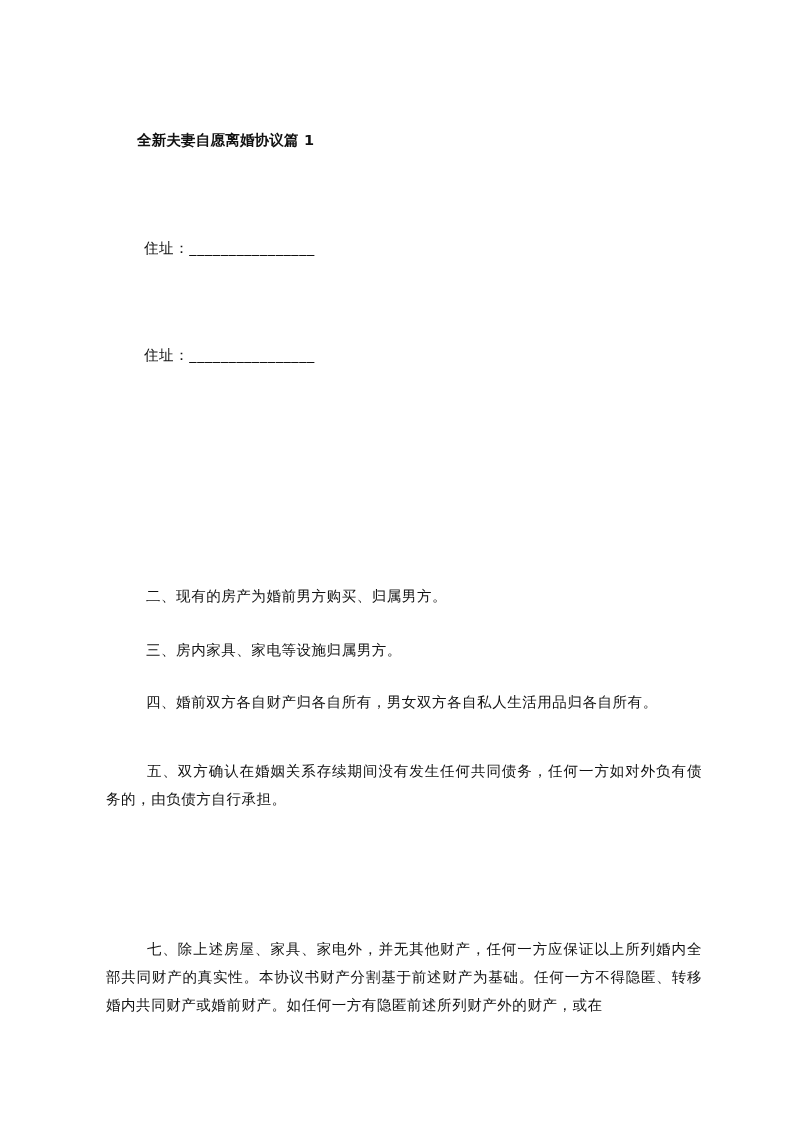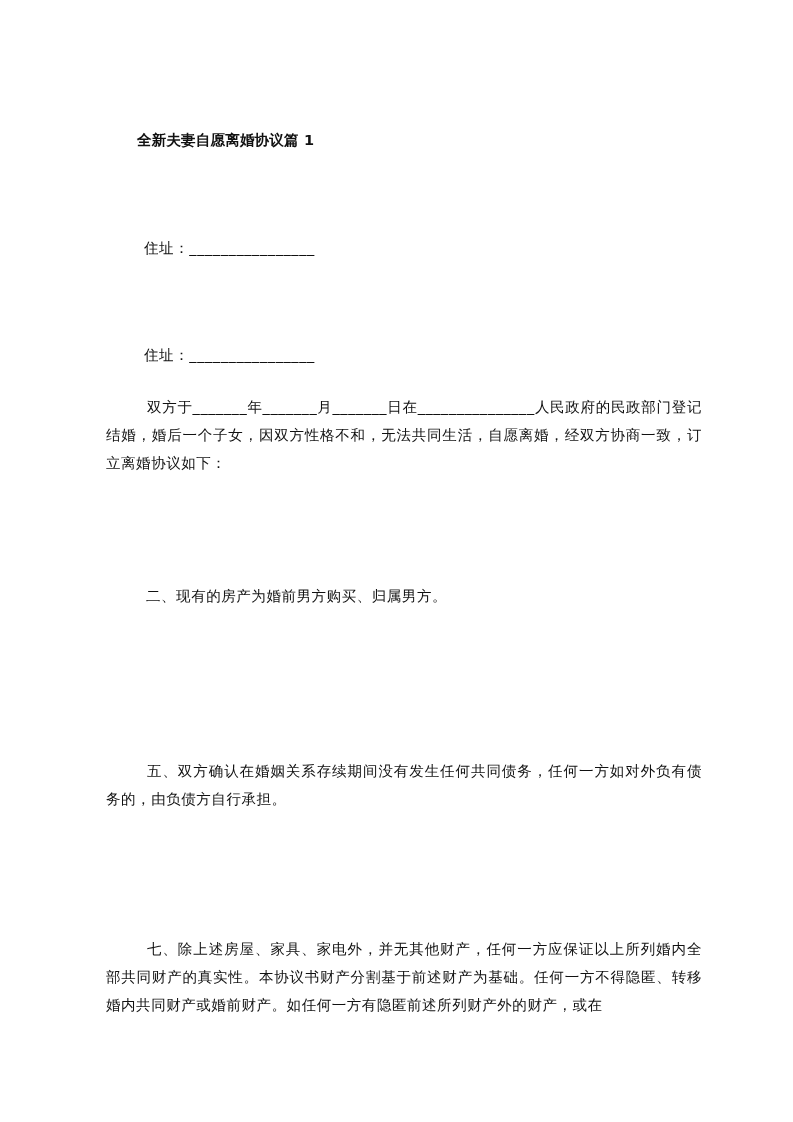--- a/index.html
+++ b/index.html
@@ -14,18 +14,19 @@
 </style>
 </head>
 <body>
 
 <div class="page">
   <div class="title">全新夫妻自愿离婚协议篇 1</div>
 
   <div class="line" style="left:144px; top:239px;">住址：________________</div>
   <div class="line" style="left:144px; top:346px;">住址：________________</div>
 
-  <div class="para" style="top:393px;">双方于_______年_______月_______日在_______________人民政府的民政部门登记结婚，婚后一个子女，因双方性格不和，无法共同生活，自愿离婚，经双方协商一致，订立离婚协议如下：</div>
 
   <div class="para noind" style="top:582px;">二、现有的房产为婚前男方购买、归属男方。</div>
+  <div class="para noind" style="top:636px;">三、房内家具、家电等设施归属男方。</div>
+  <div class="para noind" style="top:688px;">四、婚前双方各自财产归各自所有，男女双方各自私人生活用品归各自所有。</div>
   <div class="para" style="top:757px;font-family:Liberation Serif, serif;">五、双方确认在婚姻关系存续期间没有发生任何共同债务，任何一方如对外负有债务的，由负债方自行承担。</div>
   <div class="para" style="top:935px;">七、除上述房屋、家具、家电外，并无其他财产，任何一方应保证以上所列婚内全部共同财产的真实性。本协议书财产分割基于前述财产为基础。任何一方不得隐匿、转移婚内共同财产或婚前财产。如任何一方有隐匿前述所列财产外的财产，或在</div>
 </div>
 
 </body></html>

